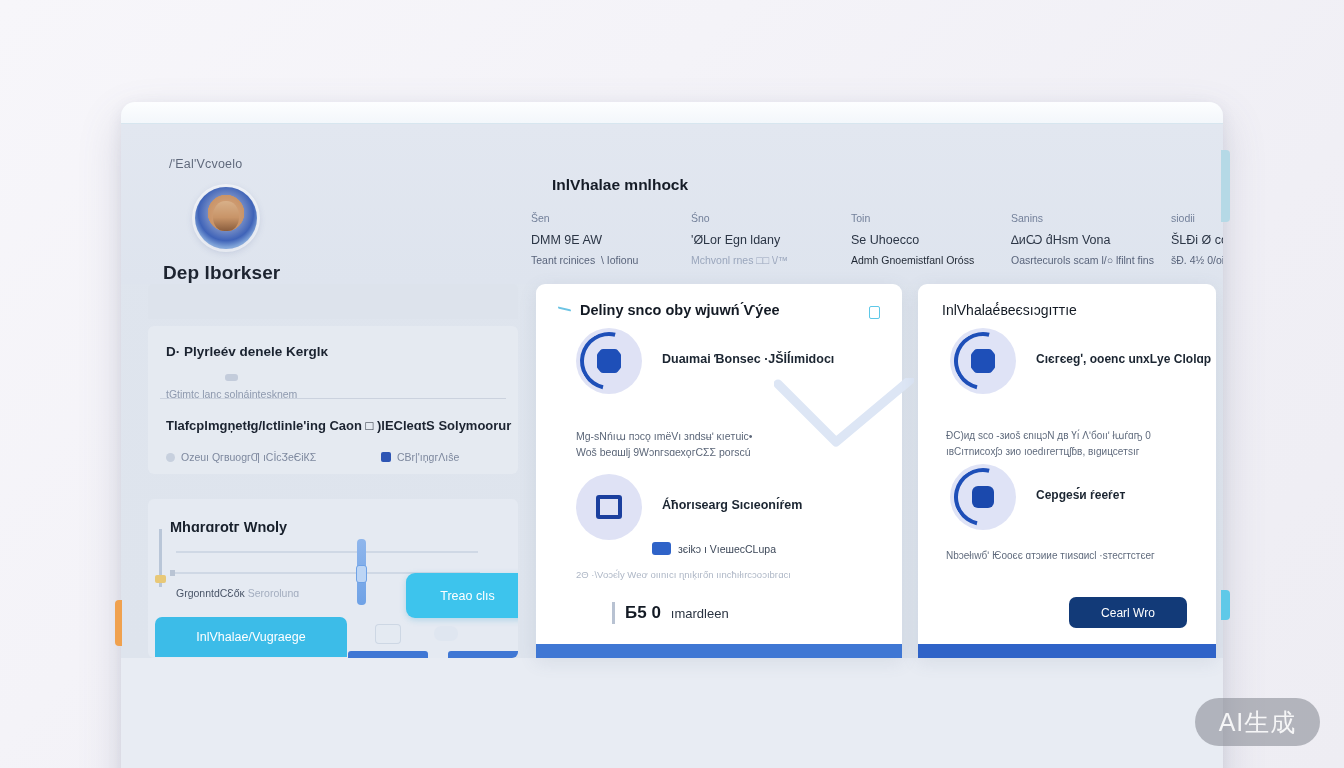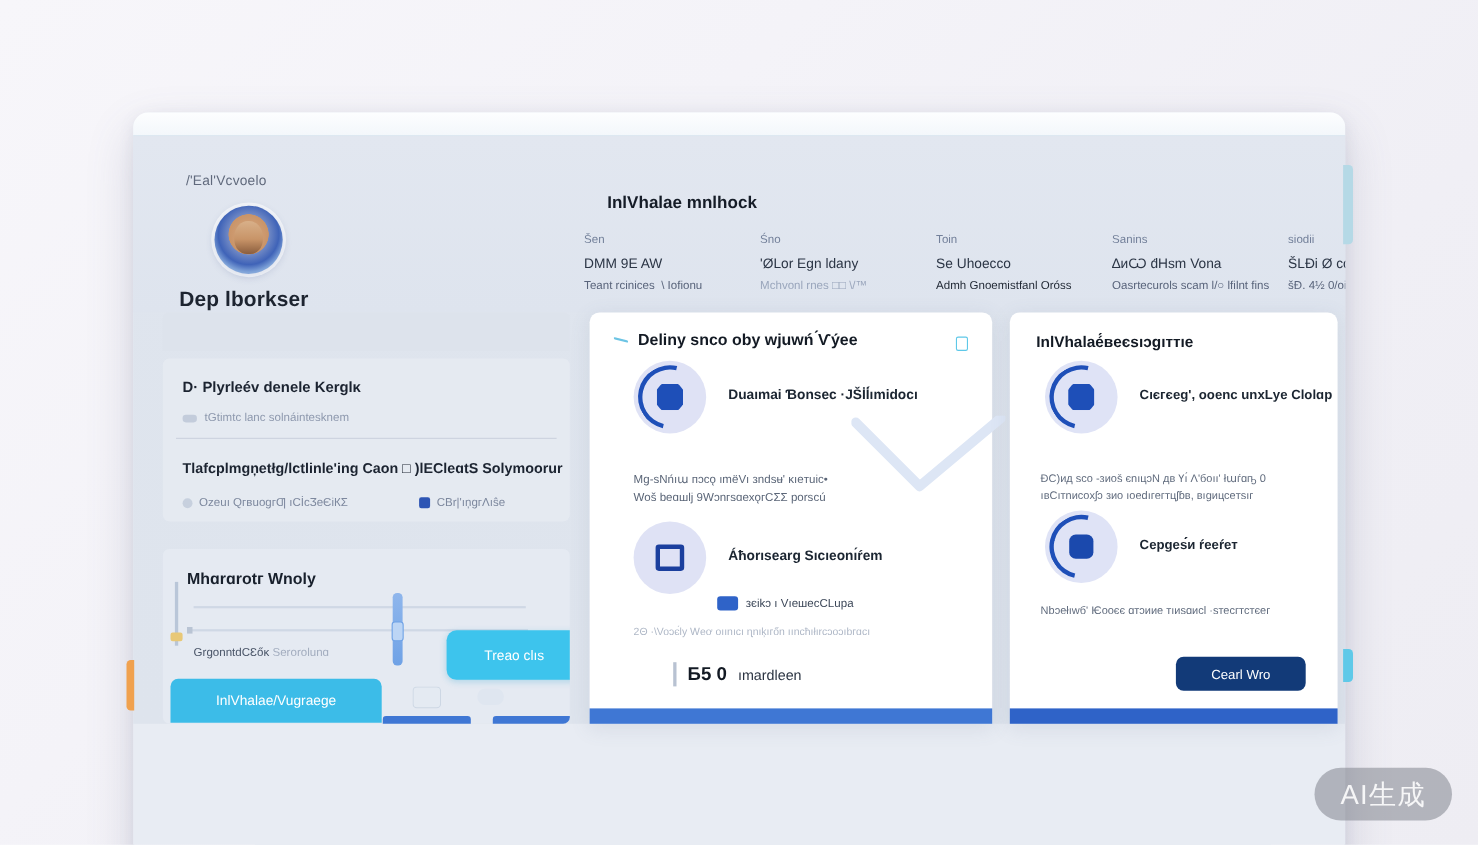--- a/index.html
+++ b/index.html
@@ -168,20 +168,21 @@
     color: #1b2330;
   }
   .info-meta {
     position: absolute;
     left: 18px; top: 48px;
     font-size: 10.5px;
     color: #8e99ae;
     display: flex;
     align-items: center;
     gap: 7px;
+    flex-direction: column;
   }
   .pill-dot {
     width: 13px; height: 7px;
     border-radius: 3px;
     background: #c3ccdb;
     display: inline-block;
   }
   .info-divider {
     position: absolute;
     left: 12px; top: 72px;
@@ -529,21 +530,21 @@
     width: 298px;
     height: 374px;
     background: #ffffff;
     border-radius: 9px 9px 0 0;
     box-shadow: 0 4px 18px rgba(90,105,140,.12);
   }
   .right-title {
     position: absolute;
     left: 24px; top: 18px;
     font-size: 14px;
-    font-weight: 700;
+    font-weight: 400;
     color: #131a24;
   }
   .r-item {
     position: absolute;
     left: 32px;
     display: flex;
     align-items: flex-start;
   }
   .r-item .av {
     width: 66px; height: 66px;

